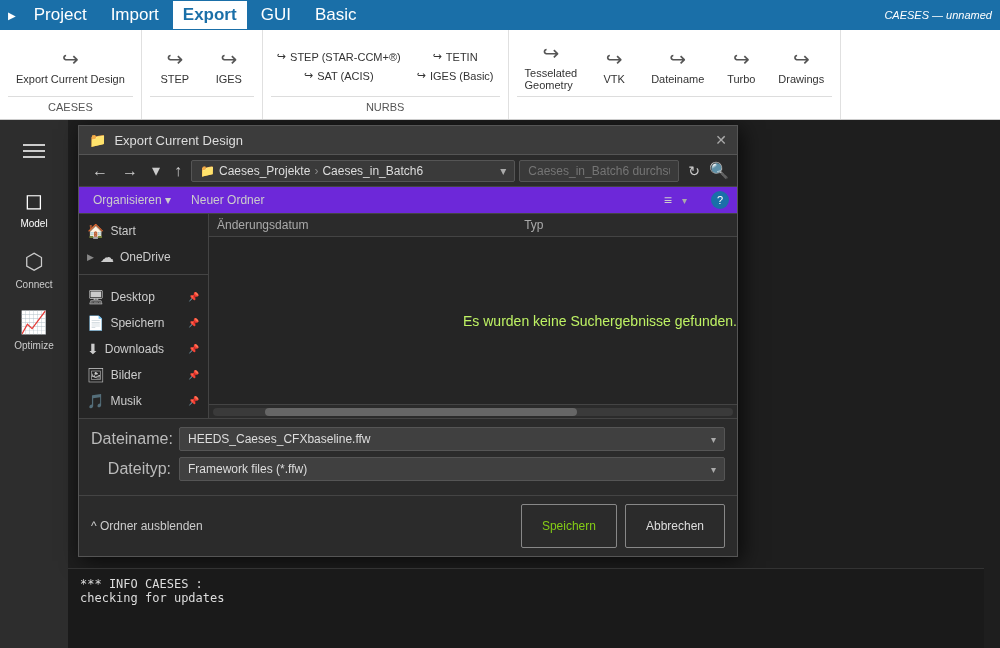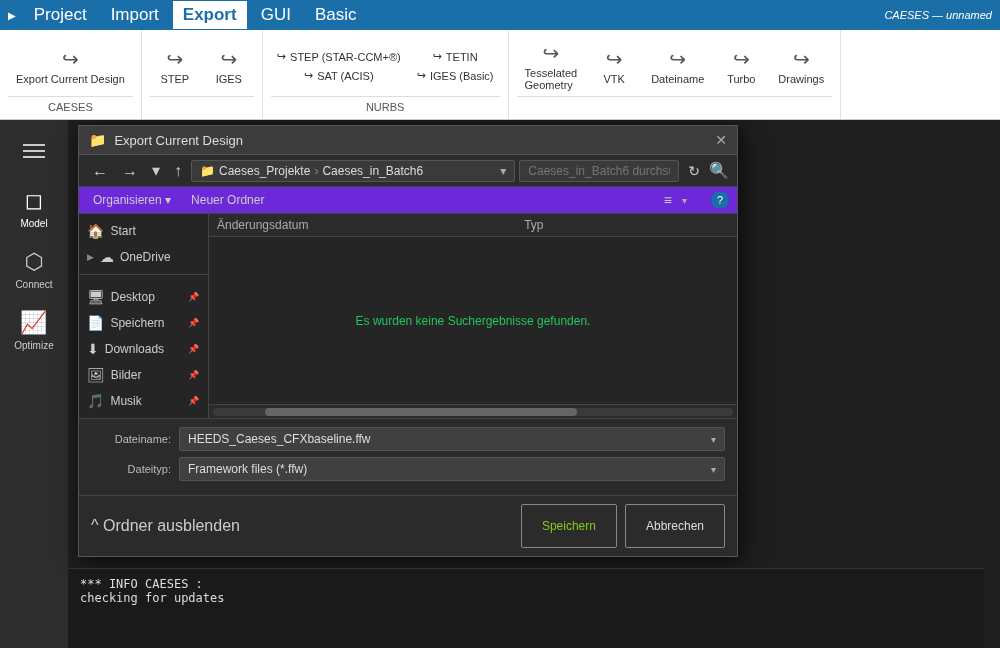--- a/index.html
+++ b/index.html
@@ -169,22 +169,22 @@
     .file-list { flex: 1; display: flex; flex-direction: column; }
     .file-list-header {
       display: flex; background: #2b2b2b; border-bottom: 1px solid #444;
       padding: 4px 8px;
     }
     .col-header { font-size: 12px; color: #aaa; }
     .col-name { flex: 2; }
     .col-date { flex: 1.5; }
     .col-type { flex: 1; }
     .file-list-body {
-      flex: 1; background: #252525; display: flex; align-items: center; justify-content: center;
-      color: #22c55e; font-size: 12px;
+      flex: 1; background: #252525; display: flex; align-items: center; justify-content: flex-end;
+      color: #bef264; font-size: 14px;
     }
     .scrollbar-area {
       height: 14px; background: #2b2b2b; border-top: 1px solid #444;
       display: flex; align-items: center; padding: 0 4px;
     }
     .scrollbar-track {
       flex: 1; height: 8px; background: #3a3a3a; border-radius: 4px; position: relative;
     }
     .scrollbar-thumb {
       position: absolute; left: 10%; width: 60%; height: 100%; background: #666; border-radius: 4px;
@@ -192,38 +192,38 @@
 
     
     .dialog-fields {
       background: #2b2b2b;
       padding: 8px 12px;
       border-top: 1px solid #444;
     }
     .field-row {
       display: flex; align-items: center; margin-bottom: 6px; gap: 8px;
     }
-    .field-label { color: #bbb; font-size: 11px; width: 80px; text-align: right; }
+    .field-label { color: #bbb; font-size: 16px; width: 80px; text-align: right; }
     .field-dropdown {
       flex: 1; background: #404040; border: 1px solid #555; color: #ddd;
       font-size: 12px; padding: 4px 8px; border-radius: 2px;
       display: flex; align-items: center; justify-content: space-between; cursor: pointer;
     }
     .field-dropdown .dd-arrow { color: #aaa; font-size: 10px; }
 
     
     .dialog-actions {
       background: #2b2b2b;
       padding: 8px 12px;
       border-top: 1px solid #444;
       display: flex;
       align-items: center;
       justify-content: space-between;
     }
-    .toggle-btn { color: #ccc; font-size: 16px; cursor: pointer; background: none; border: none; }
+    .toggle-btn { color: #ccc; font-size: 12px; cursor: pointer; background: none; border: none; }
     .action-buttons { display: flex; gap: 8px; }
     .btn-save {
       background: #2b2b2b; border: 1px solid #888; color: #84cc16;
       padding: 14px 20px; font-size: 12px; cursor: pointer; border-radius: 2px;
     }
     .btn-cancel {
       background: #2b2b2b; border: 1px solid #888; color: #ddd;
       padding: 5px 20px; font-size: 12px; cursor: pointer; border-radius: 2px;
     }
 

